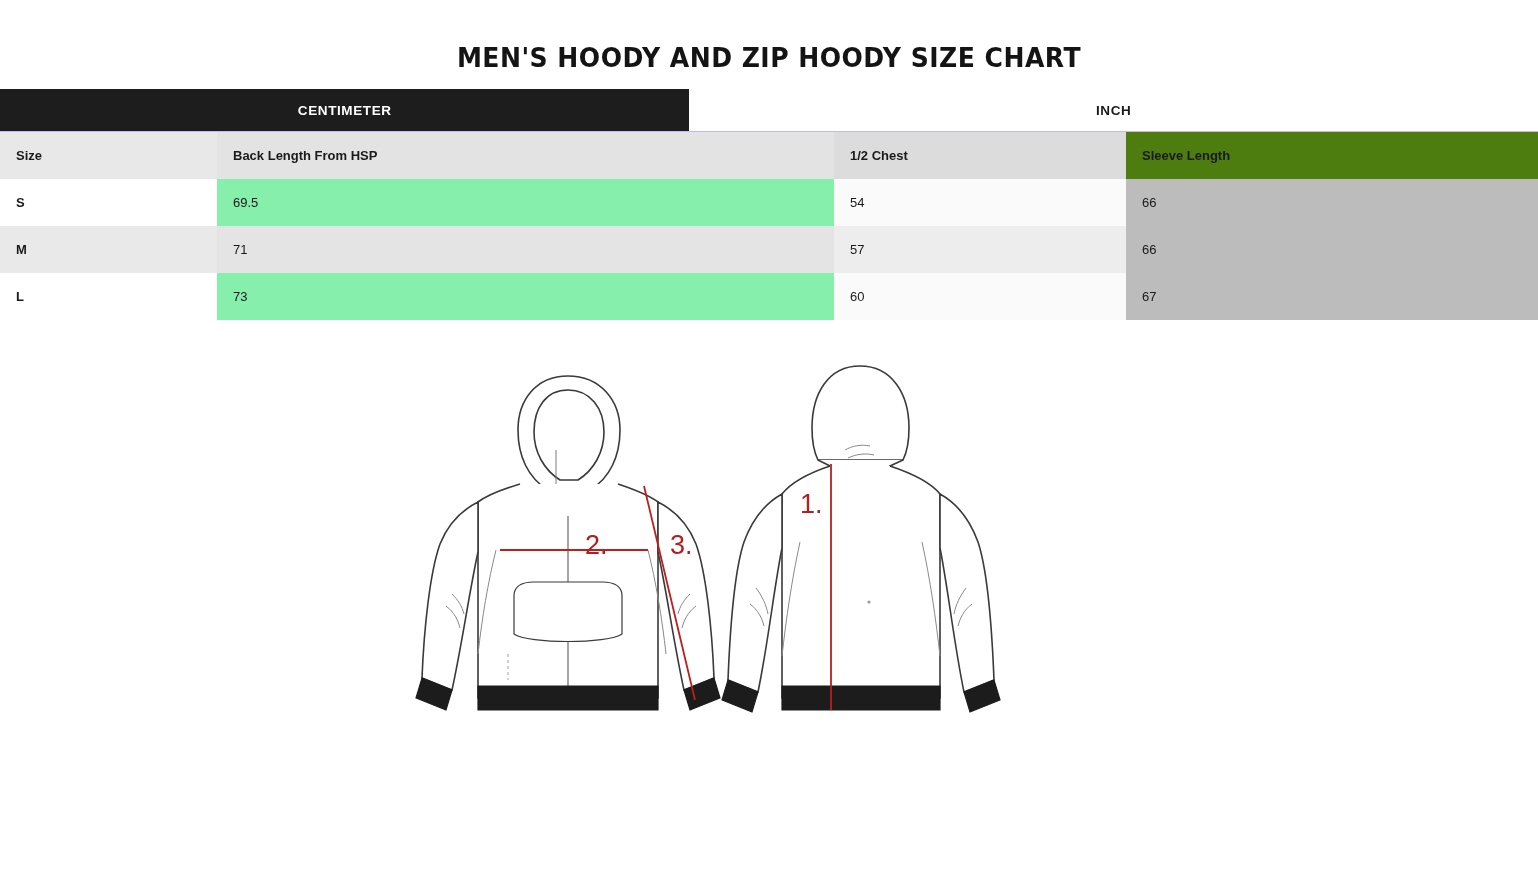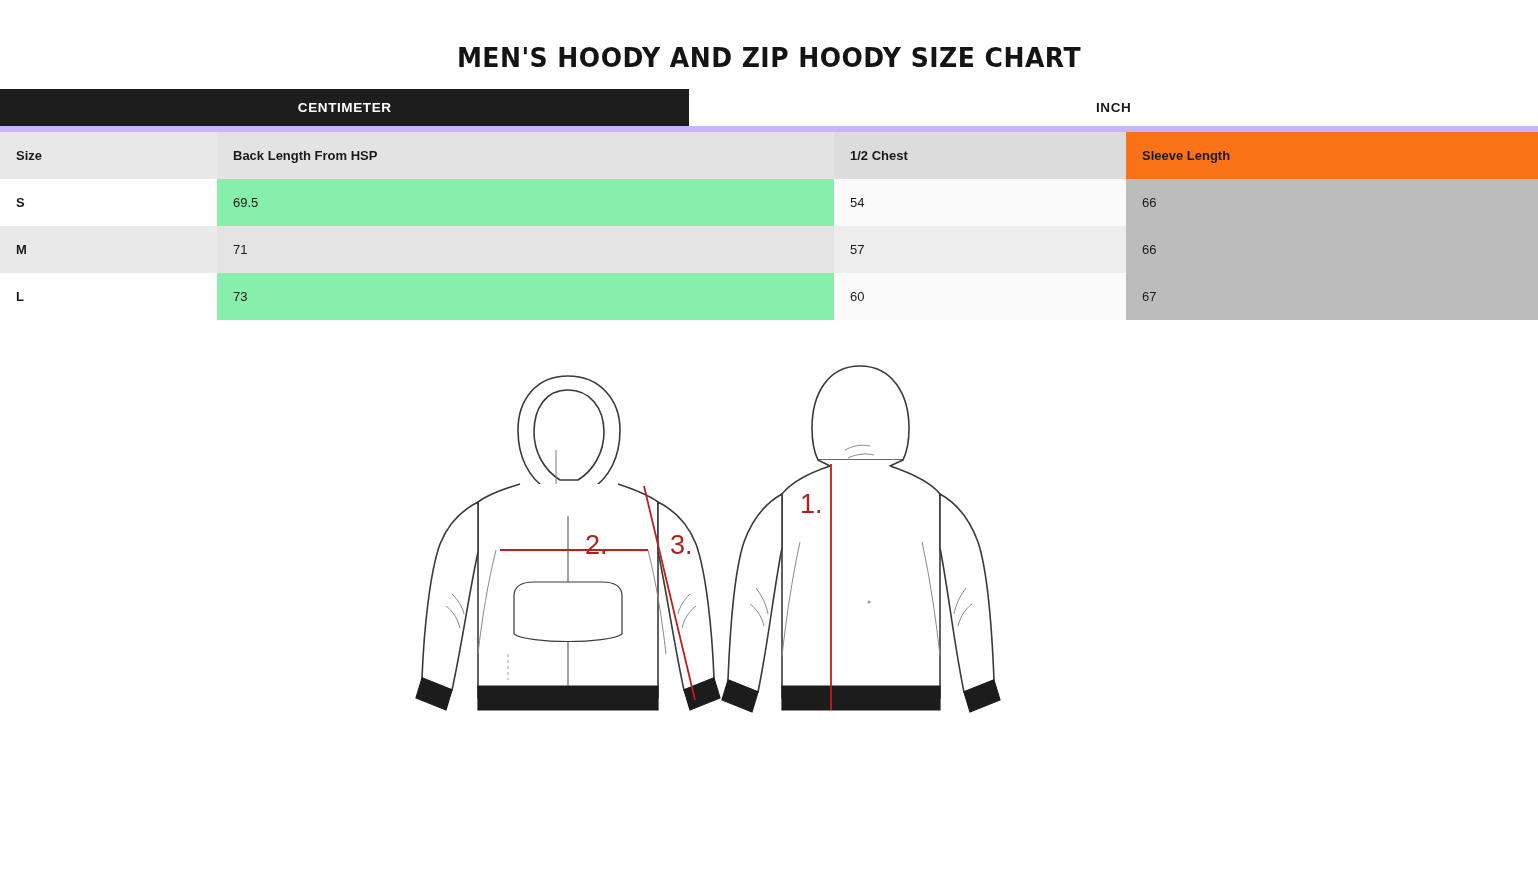--- a/index.html
+++ b/index.html
@@ -24,21 +24,21 @@
     padding-bottom: 16px;
     font-family: "DejaVu Sans", sans-serif;
     transform: scaleX(0.93);
   }
 
   
   .tabs {
     display: flex;
     width: 100%;
     height: 43px;
-    border-bottom: 6px solid #c4b5fd;
+    border-bottom: 1px solid #c4b5fd;
   }
   .tab {
     display: flex;
     align-items: center;
     justify-content: center;
     font-size: 13.5px;
     font-weight: bold;
     letter-spacing: 0.6px;
     cursor: pointer;
     user-select: none;
@@ -77,21 +77,21 @@
   
   col.c0 { width: 217px; }
   col.c1 { width: 617px; }
   col.c2 { width: 292px; }
   col.c3 { width: 412px; }
 
   
   thead th.h0 { background: #e8e8e8; }
   thead th.h1 { background: #e3e3e3; }
   thead th.h2 { background: #dcdcdc; }
-  thead th.h3 { background: #f97316; }
+  thead th.h3 { background: #4d7c0f; }
 
   
   tbody td.b0 { background: #ffffff; font-weight: bold; }
   tbody td.b1 { background: #86efac; }
   tbody td.b2 { background: #fafafa; }
   tbody td.b3 { background: #bcbcbc; margin-left: 16px; }
 
   tbody tr.alt td.b0 { background: #e9e9e9; }
   tbody tr.alt td.b1 { background: #e4e4e4; }
   tbody tr.alt td.b2 { background: #ededed; }

